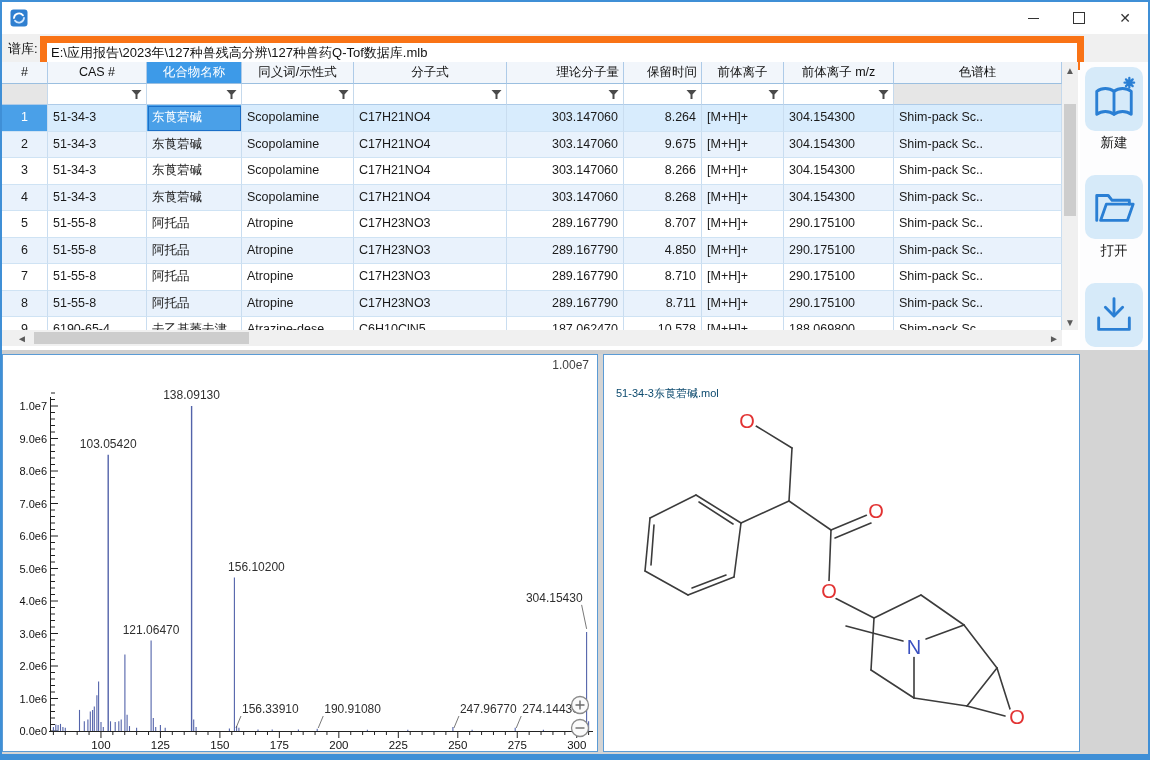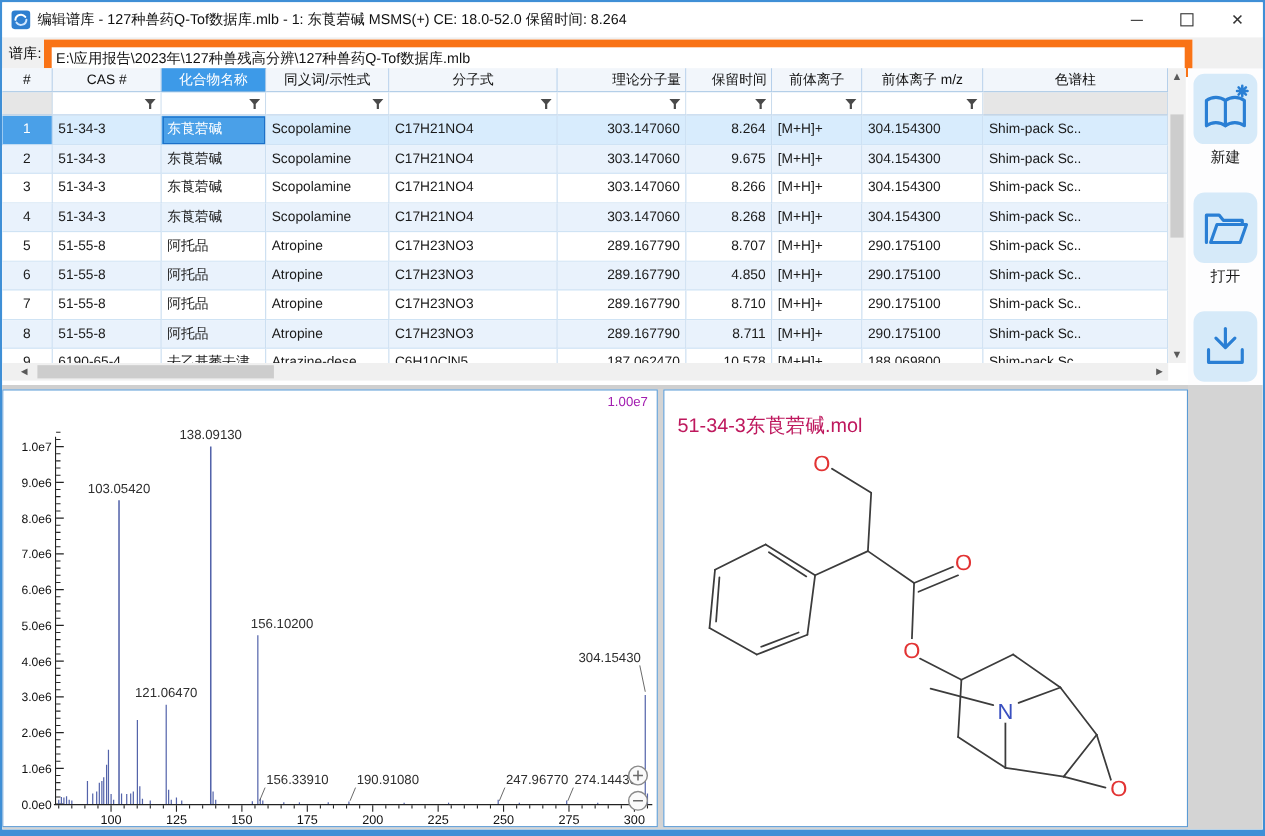--- a/index.html
+++ b/index.html
@@ -48,36 +48,35 @@
   .tile{width:58px;height:64px;margin:0 auto;border-radius:10px;background:#d6eaf9;display:flex;align-items:center;justify-content:center;}
   .tile.dis{background:#ececec;}
   .sb-label{margin-top:3px;font-size:13.5px;color:#1a1a1a;}
   .sb-label.dis{color:#9a9a9a;}
   
   .bottom{position:absolute;left:0;top:348px;width:1146px;height:404px;background:#d4d4d4;}
   .splitter{position:absolute;left:0;top:0;width:1078px;height:4px;background:#cfcfcf;}
   .spec-panel{position:absolute;left:0;top:4px;width:596px;height:398px;background:#fff;border:1px solid #5b9bd5;box-sizing:border-box;}
   .mol-panel{position:absolute;left:601px;top:4px;width:477px;height:398px;background:#fff;border:1px solid #5b9bd5;box-sizing:border-box;}
   .spec-title{position:absolute;left:5px;top:3px;font-size:12px;color:#3a66b0;white-space:nowrap;}
-  .spec-scale{position:absolute;right:8px;top:3px;font-size:12px;color:#a21caf;text-align:right;}
-  .mol-title{position:absolute;left:12px;top:20px;font-size:18px;color:#be185d;}
+  .spec-scale{position:absolute;right:8px;top:3px;font-size:12px;color:#404040;text-align:right;}
+  .mol-title{position:absolute;left:12px;top:31px;font-size:11px;color:#0c4a6e;}
   svg.fill{position:absolute;left:0;top:0;}
 </style>
 </head>
 <body>
 
 <div class="window">
 
   <div class="titlebar">
     <svg class="appicon" viewBox="0 0 18 18">
       <rect x="0.5" y="0.5" width="17" height="17" rx="3" fill="#2f7fd0"></rect>
       <path d="M4 9 a5 5 0 0 1 9 -2.6" fill="none" stroke="#fff" stroke-width="1.8" stroke-linecap="round"></path>
       <path d="M14 9 a5 5 0 0 1 -9 2.6" fill="none" stroke="#cfe6ff" stroke-width="1.8" stroke-linecap="round"></path>
     </svg>
-    <span class="title-text">编辑谱库 - 127种兽药Q-Tof数据库.mlb - 1: 东莨菪碱 MSMS(+) CE: 18.0-52.0 保留时间: 8.264</span>
     <div class="wctrls">
       <div class="wbtn">
           <div class="glyph-min"></div>
         </div>
       <div class="wbtn">
           <div class="glyph-max"></div>
         </div>
       <div class="wbtn">
           <span>✕</span>
         </div>

